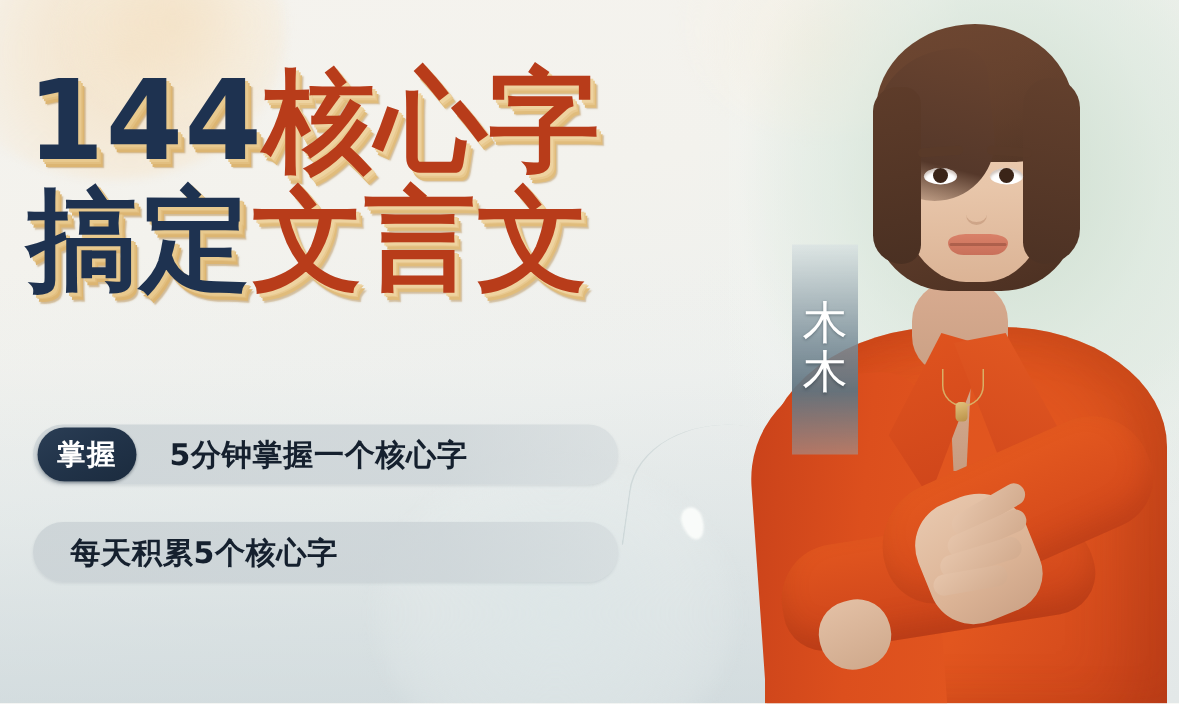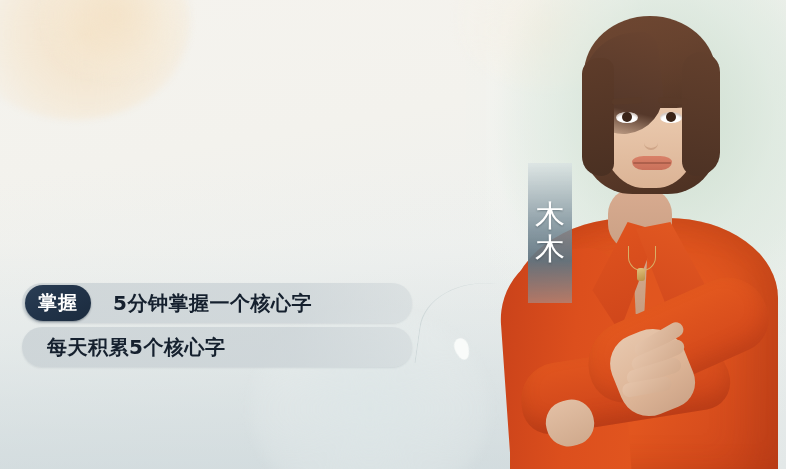--- a/index.html
+++ b/index.html
@@ -412,21 +412,21 @@
     position: absolute;
     left: 22px;
     top: 283px;
     width: 390px;
   }
   .feature-row {
     position: relative;
     display: flex;
     align-items: center;
     height: 40px;
-    margin-bottom: 4px;
+    margin-bottom: 25px;
     background: linear-gradient(to right,
                   rgba(198,206,210,0.72) 0%,
                   rgba(200,208,212,0.70) 70%,
                   rgba(206,213,216,0.50) 100%);
     border-radius: 22px;
     padding-left: 3px;
     box-shadow: 0 1px 2px rgba(120,135,145,0.18);
   }
   .feature-badge {
     flex: 0 0 auto;
@@ -504,20 +504,28 @@
     <div class="p-finger f3"></div>
     <div class="p-finger f4"></div>
     <div class="p-hand2"></div>
   </div>
 
   <div class="name-banner">
     <span class="nchar">木</span>
     <span class="nchar">木</span>
   </div>
 
+  <div class="headline">
+    <div class="hl-line one">
+      <span class="seg navy">144</span><span class="seg red">核心字</span>
+    </div>
+    <div class="hl-line two">
+      <span class="seg navy">搞定</span><span class="seg red">文言文</span>
+    </div>
+  </div>
 
   <div class="features">
     <div class="feature-row">
       <div class="feature-badge">掌握</div>
       <div class="feature-text">5分钟掌握一个核心字</div>
     </div>
     <div class="feature-row">
       <div class="feature-text">每天积累5个核心字</div>
     </div>
   </div>

